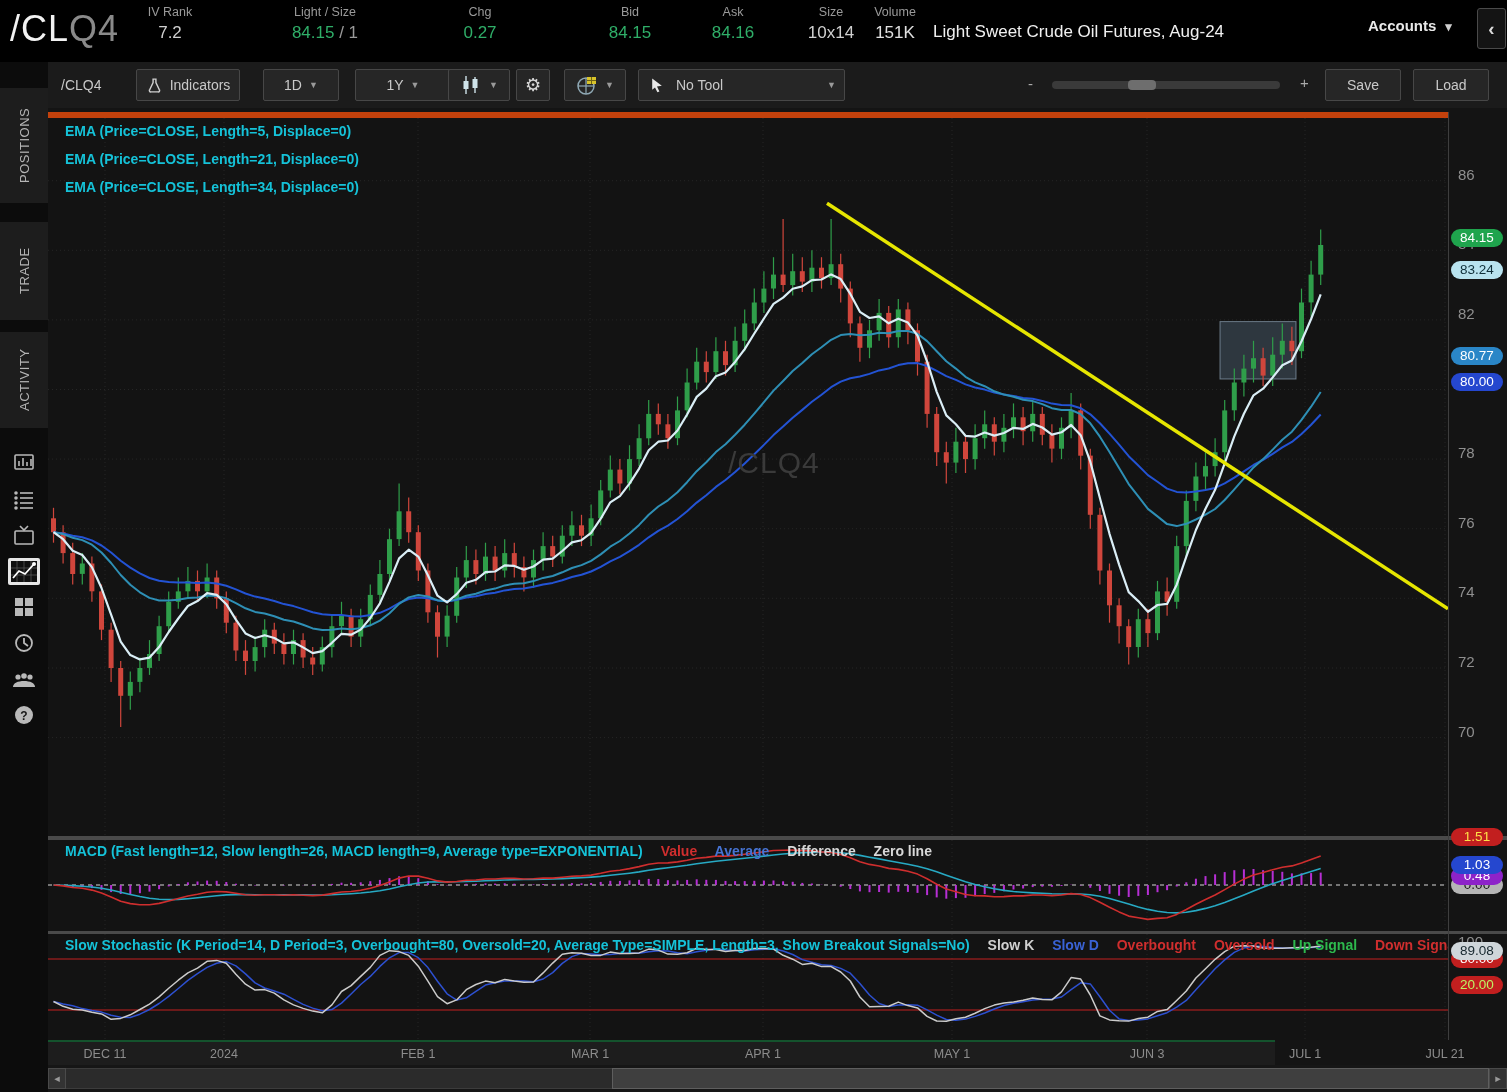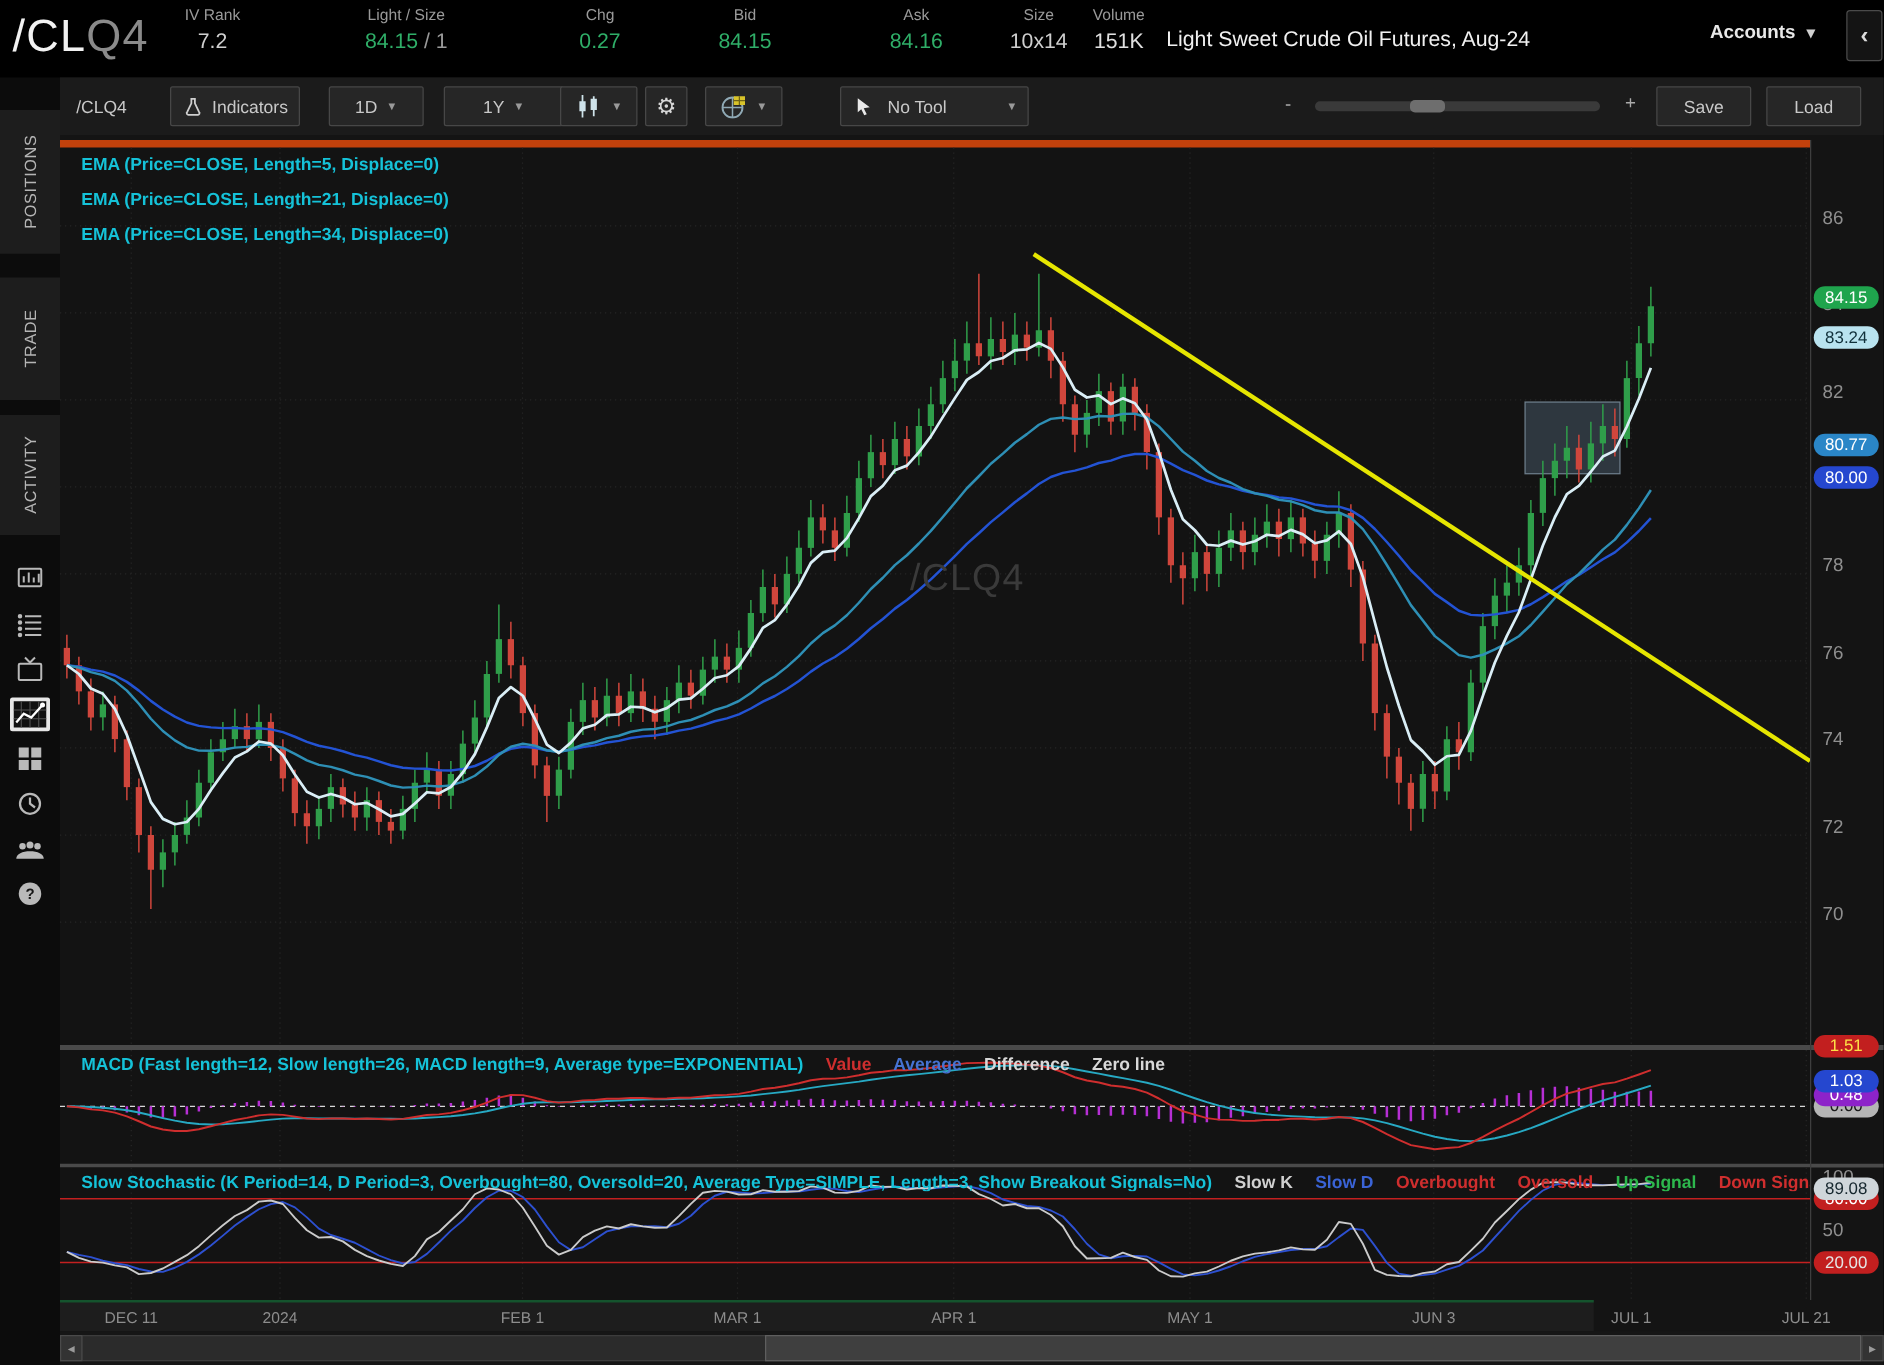--- a/index.html
+++ b/index.html
@@ -45,21 +45,21 @@
   .tb-btn { position:absolute; top:7px; height:32px; background:#262626; border:1px solid #474747;
             border-radius:2px; color:#c9c9c9; font-size:14px; display:flex; align-items:center;
             justify-content:center; gap:7px; cursor:pointer; }
   .chev-s { font-size:9px; color:#9a9a9a; }
   .b-ind { left:88px; width:104px; }
   .b-1d { left:215px; width:76px; }
   .b-1y { left:307px; width:96px; }
   .b-ct { left:400px; width:62px; }
   .b-gear { left:468px; width:34px; font-size:18px; color:#d6d6d6; }
   .b-globe { left:516px; width:62px; }
-  .b-tool { left:624px; width:151px; justify-content:flex-start; padding-left:10px; }
+  .b-tool { left:590px; width:207px; justify-content:flex-start; padding-left:10px; }
   .b-tool .lbl { flex:1; text-align:left; margin-left:4px; }
   .b-tool .chev-s { margin-right:8px; }
   .zoom-minus { position:absolute; left:980px; top:13px; color:#aaa; font-size:15px; }
   .zoom-plus  { position:absolute; left:1252px; top:12px; color:#aaa; font-size:15px; }
   .slider-track { position:absolute; left:1004px; top:19px; width:228px; height:8px; background:#3a3a3a; border-radius:4px; }
   .slider-handle { position:absolute; left:76px; top:-1px; width:28px; height:10px; background:#6e6e6e; border-radius:4px; }
   .b-save { left:1277px; width:76px; }
   .b-load { left:1365px; width:76px; }
 
   
@@ -114,21 +114,21 @@
       <div class="val" style="color:#cfcfcf"><span>7.2</span></div>
     </div>
     <div class="stat" style="left:250px;width:150px;">
       <div class="lbl">Light / Size</div>
       <div class="val"><span style="color:#2fae68">84.15</span><span class="extra"> / 1</span></div>
     </div>
     <div class="stat" style="left:420px;width:120px;">
       <div class="lbl">Chg</div>
       <div class="val" style="color:#2fae68"><span>0.27</span></div>
     </div>
-    <div class="stat" style="left:536px;width:120px;">
+    <div class="stat" style="left:570px;width:120px;">
       <div class="lbl">Bid</div>
       <div class="val" style="color:#2fae68"><span>84.15</span></div>
     </div>
     <div class="stat" style="left:673px;width:120px;">
       <div class="lbl">Ask</div>
       <div class="val" style="color:#2fae68"><span>84.16</span></div>
     </div>
     <div class="stat" style="left:786px;width:90px;">
       <div class="lbl">Size</div>
       <div class="val" style="color:#cfcfcf"><span>10x14</span></div>
@@ -793,21 +793,21 @@
         <div class="ax-bub" style="top:235px;background:#2a86c7;color:#ffffff">80.77</div>
         <div class="ax-bub" style="top:261px;background:#2547cf;color:#ffffff">80.00</div>
         <div class="ax-bub" style="top:764px;background:#b5b5b5;color:#1a1a1a">0.00</div>
         <div class="ax-bub" style="top:755px;background:#8d23c9;color:#ffffff">0.48</div>
         <div class="ax-bub" style="top:744px;background:#2547cf;color:#ffffff">1.03</div>
         <div class="ax-bub" style="top:716px;background:#c21f1f;color:#fde047">1.51</div>
         <div class="ax-tick" style="top:821px">100</div>
         <div class="ax-tick" style="top:864px">50</div>
         <div class="ax-bub" style="top:838px;background:#c21f1f;color:#ffffff">80.00</div>
         <div class="ax-bub" style="top:830px;background:#cfd6da;color:#16272e">89.08</div>
-        <div class="ax-bub" style="top:889px;background:#c21f1f;color:#e5e5e5">20.00</div>
+        <div class="ax-bub" style="top:864px;background:#c21f1f;color:#bef264">20.00</div>
       </div>
 
     <div class="xlabels" id="xlabels">
         <div class="xlab" style="left:57px">DEC 11</div>
         <div class="xlab" style="left:176px">2024</div>
         <div class="xlab" style="left:370px">FEB 1</div>
         <div class="xlab" style="left:542px">MAR 1</div>
         <div class="xlab" style="left:715px">APR 1</div>
         <div class="xlab" style="left:904px">MAY 1</div>
         <div class="xlab" style="left:1099px">JUN 3</div>

